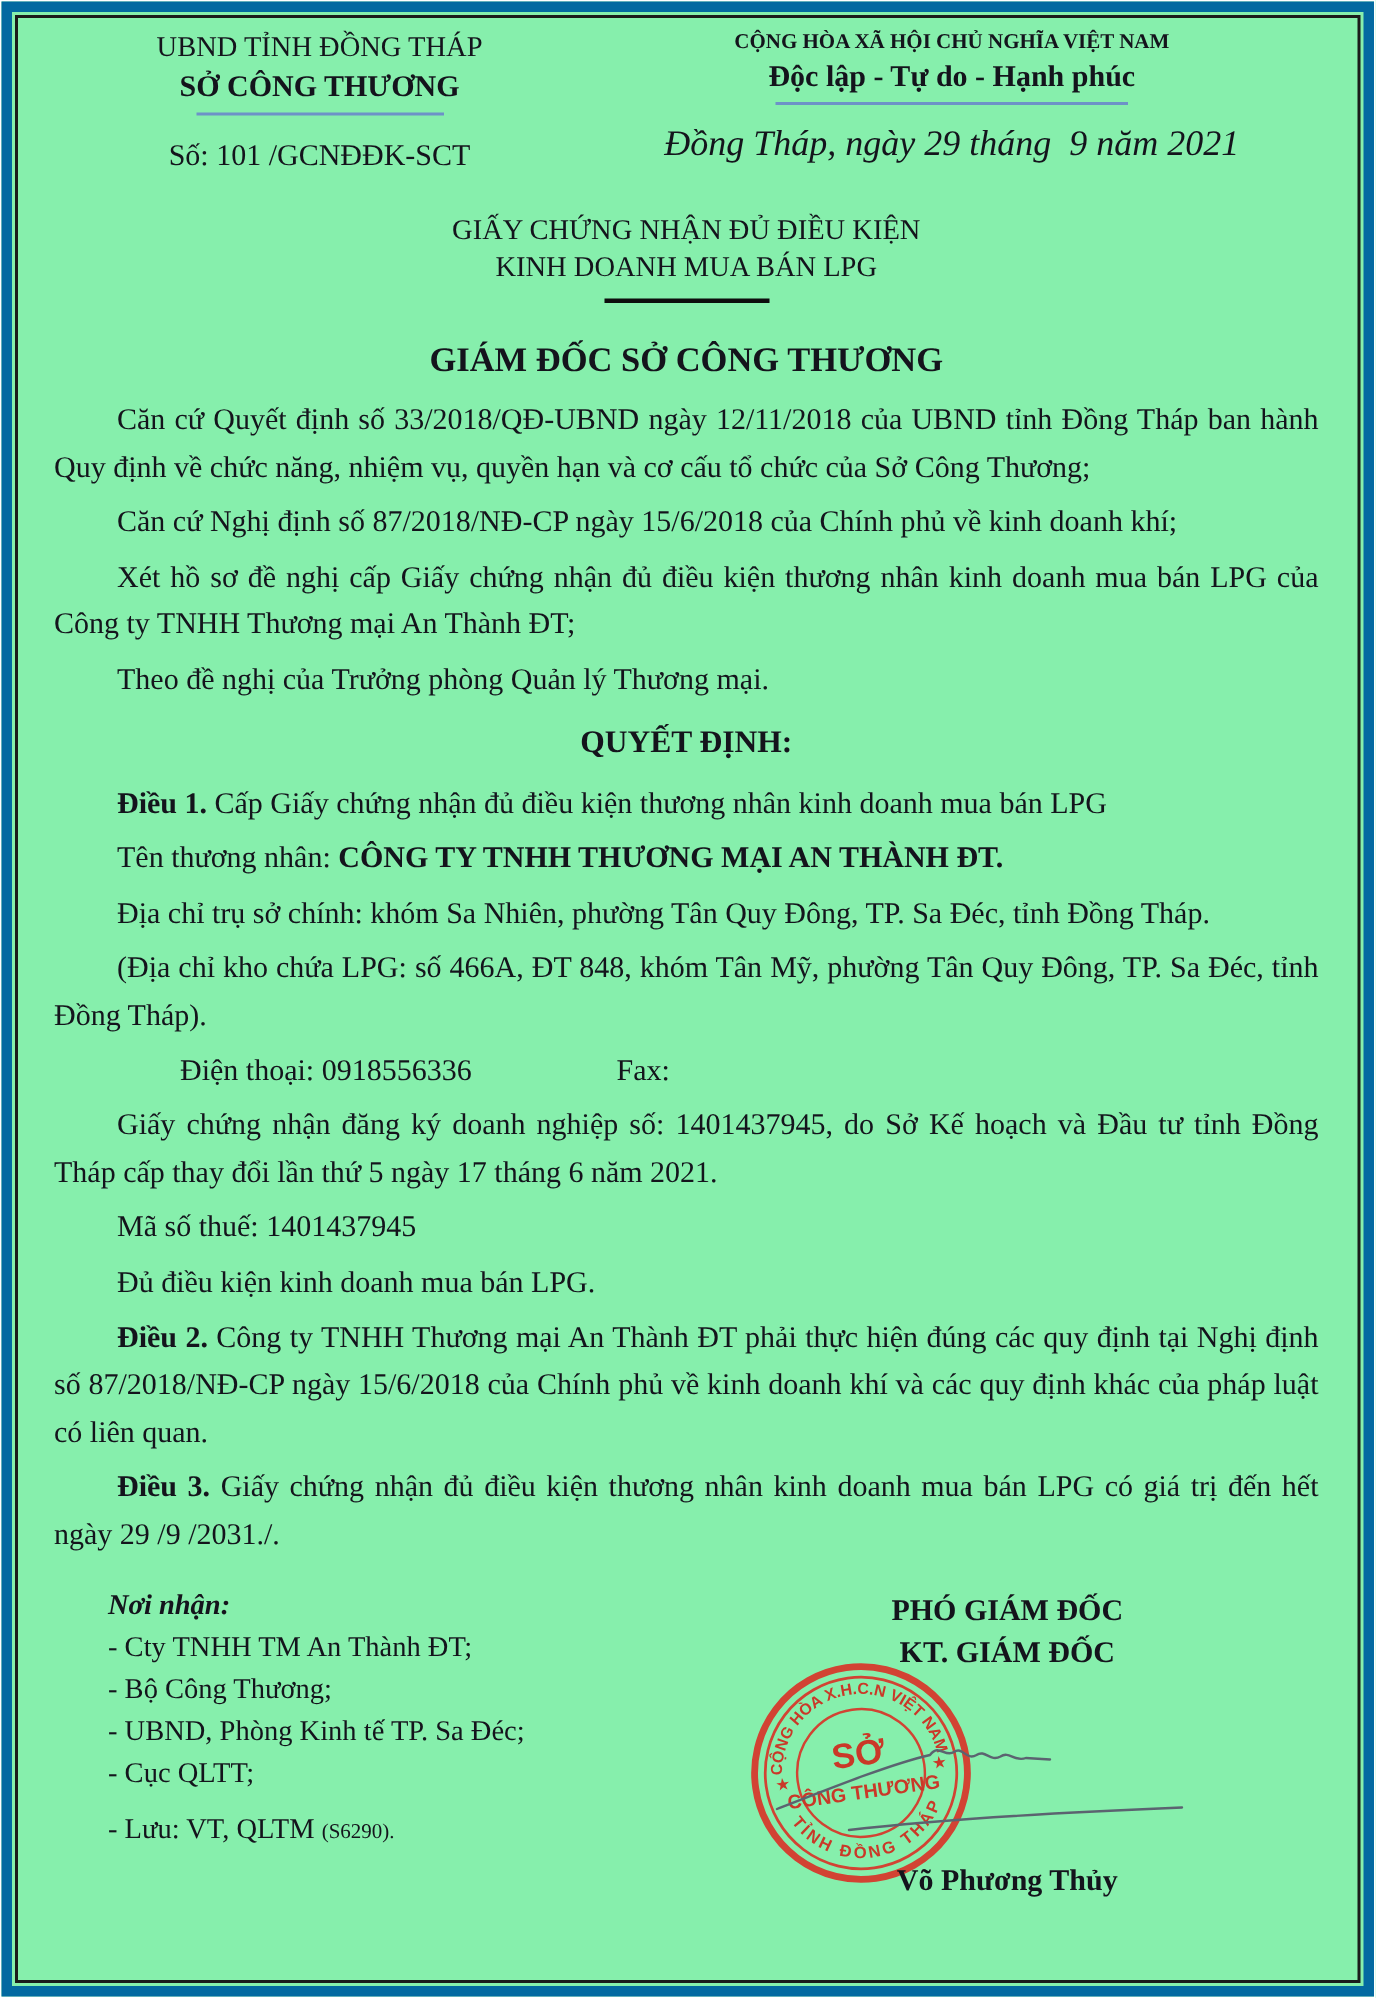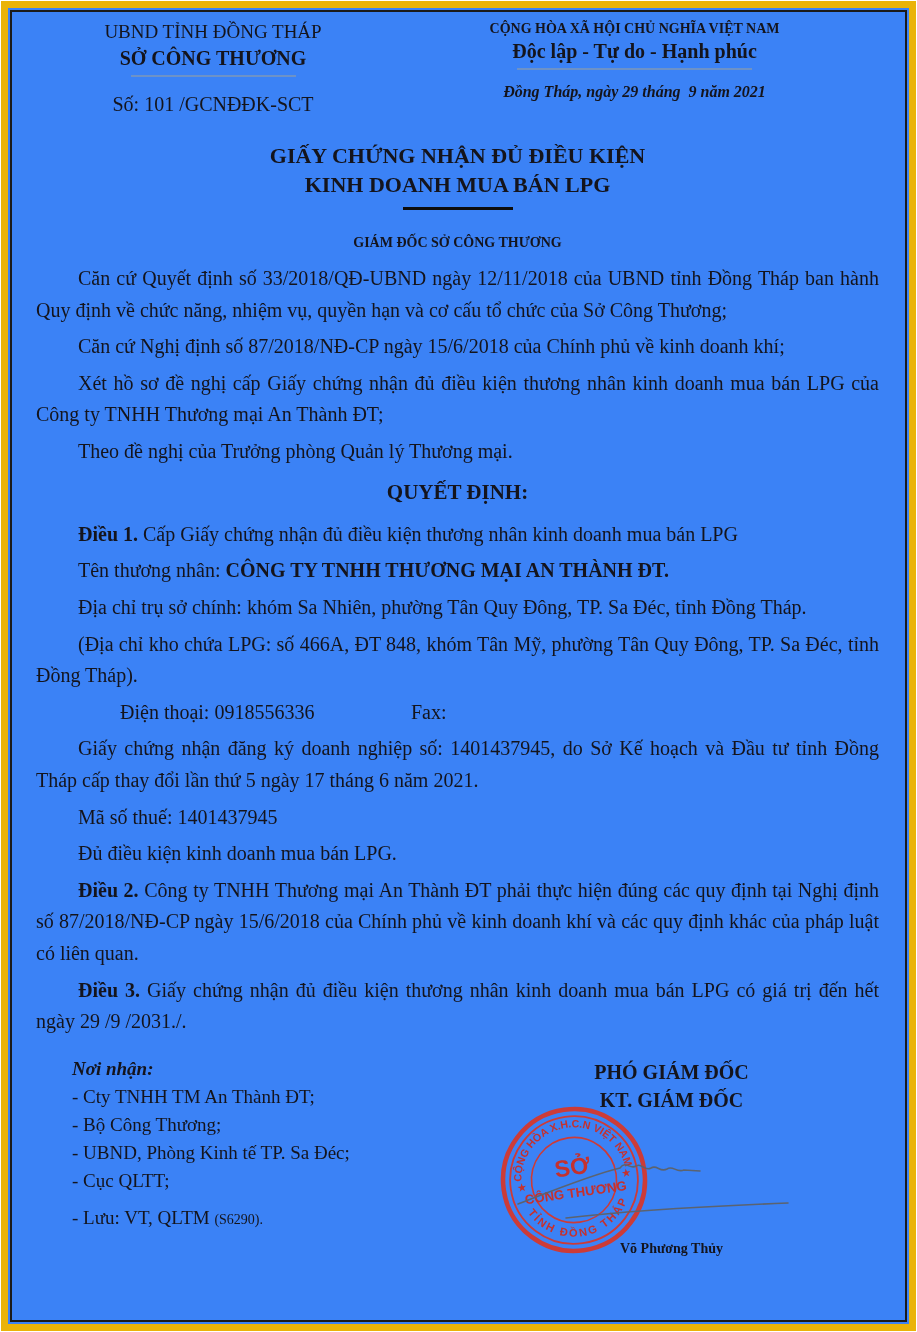--- a/index.html
+++ b/index.html
@@ -1,53 +1,53 @@
 <!DOCTYPE html>
 <html><head>
 <meta charset="utf-8">
 <style>
   html,body{margin:0;padding:0;overflow:hidden;background:#fff;}
   body{width:917px;height:1332px;position:relative;font-family:"Liberation Serif",serif;color:#14141c;}
-  .page{position:absolute;top:1px;left:1px;right:1px;bottom:1px;border:7px solid #eab308;background:#3b82f6;}
+  .page{position:absolute;top:1px;left:1px;right:1px;bottom:1px;border:7px solid #0369a1;background:#86efac;}
   .inner{position:absolute;top:2px;left:2px;right:2px;bottom:2px;border:2px solid #1b1b1b;
          box-sizing:border-box;padding:8px 26px 0 24px;}
   
   .hdr{display:flex;}
   .hdr-left{flex:0 0 42%;text-align:center;}
   .hdr-right{flex:1;text-align:center;}
   .h1line{font-size:19px;line-height:1.3;}
   .h2line{font-size:20px;font-weight:bold;line-height:1.3;}
   .h1line.b{font-weight:bold;font-size:14px;}
   .rule{height:2px;margin:4px auto 10px;}
   .rule-left{width:165px;}
   .rule-right{width:235px;margin-bottom:13px;}
   .doc-number{font-size:20px;margin-top:16px;}
-  .date-line{font-size:16px;font-style:italic;font-weight:bold;white-space:pre;}
+  .date-line{font-size:24px;font-style:italic;font-weight:normal;white-space:pre;}
   
-  .title{text-align:center;margin-top:25px;font-weight:bold;font-size:22px;line-height:1.35;}
+  .title{text-align:center;margin-top:25px;font-weight:normal;font-size:19px;line-height:1.35;}
   .title-rule{width:110px;height:3px;background:#0d0d0d;margin:7px auto 0;}
-  .issuer{text-align:center;font-weight:bold;font-size:14px;margin-top:25px;margin-bottom:12px;}
+  .issuer{text-align:center;font-weight:bold;font-size:23px;margin-top:25px;margin-bottom:12px;}
   
   p.body{font-size:20px;line-height:1.58;text-indent:42px;text-align:justify;margin:0 0 5px;}
   p.center-head{font-size:21px;font-weight:bold;text-align:center;text-indent:0;margin:8px 0 10px;}
   .bold{font-weight:bold;}
   .phone-row{text-align:left;}
   .phone-part{display:inline-block;min-width:333px;}
   
   .footer{display:flex;margin-top:20px;}
   .f-left{margin-left:36px;width:392px;}
   .recips-label{font-size:19px;font-weight:bold;font-style:italic;margin-bottom:3px;}
   .recip{font-size:19px;line-height:1.48;}
   .recip.archive{margin-top:9px;}
   .recip .small{font-size:14px;}
   .f-right{flex:1;position:relative;height:262px;text-align:center;}
   .sig-title{font-size:20px;font-weight:bold;line-height:1.4;}
   .stamp-svg{position:absolute;left:34px;top:46px;width:152px;height:152px;opacity:.93;}
   .sign-svg{position:absolute;left:40px;top:88px;width:300px;height:80px;}
-  .sig-name{position:absolute;left:0;right:0;top:183px;font-size:14px;font-weight:bold;}
+  .sig-name{position:absolute;left:0;right:0;top:183px;font-size:20px;font-weight:bold;}
 </style>
 </head>
 <body>
 
 <div class="page">
   <div class="inner">
 
     <div class="hdr">
       <div class="hdr-left">
         <div class="h1line">UBND TỈNH ĐỒNG THÁP</div>

